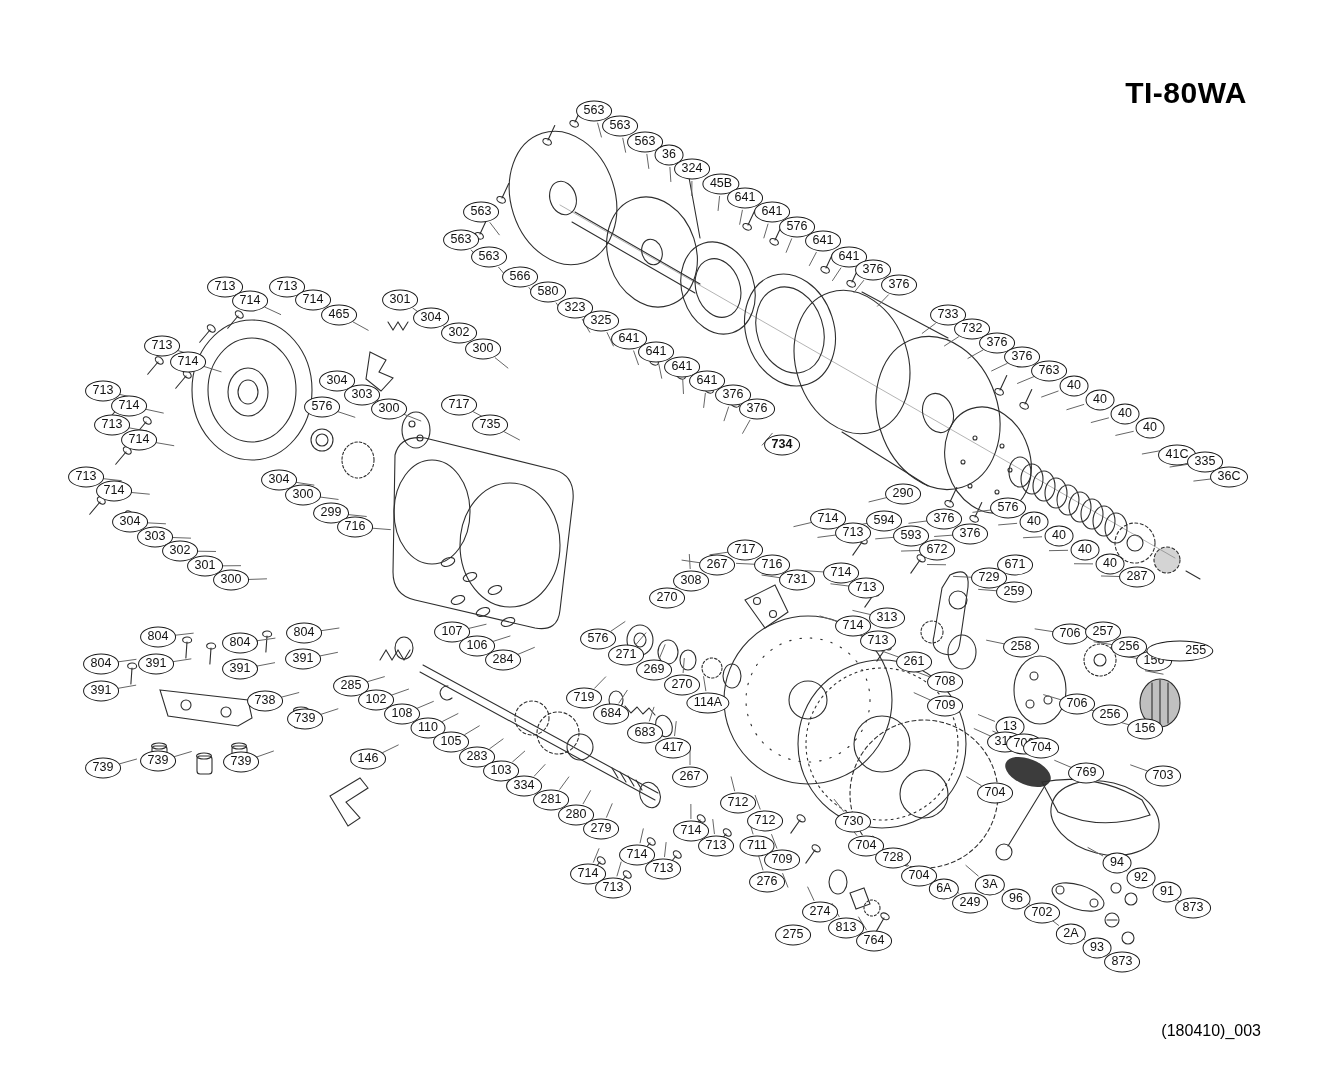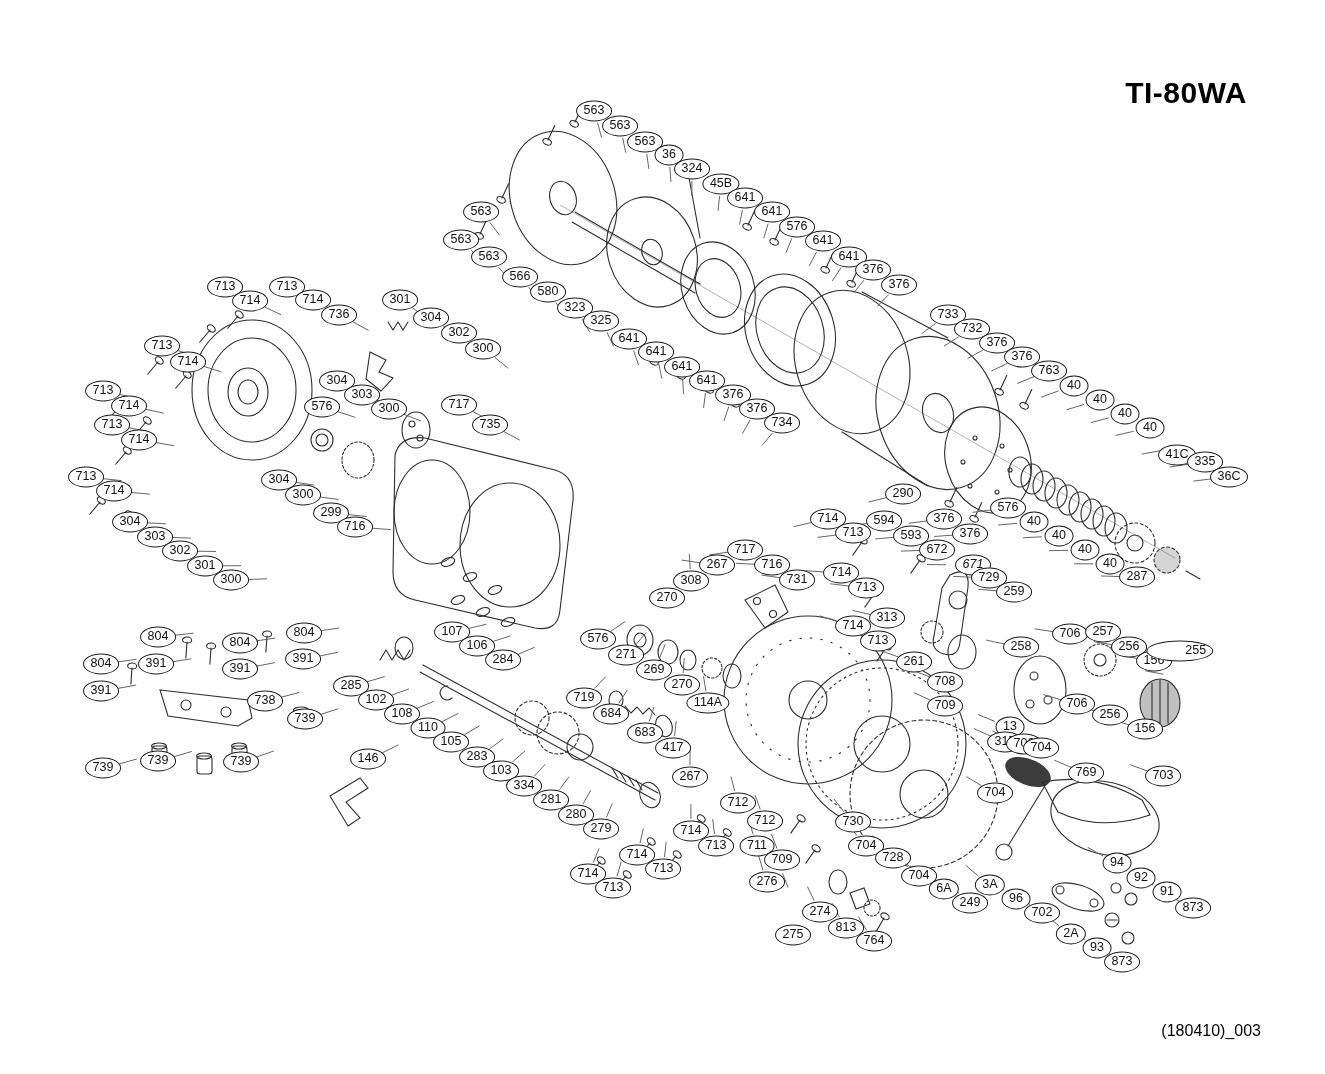--- a/index.html
+++ b/index.html
@@ -433,21 +433,21 @@
       <span class="callout" style="left: 520px; top: 277px;">566</span>
       <span class="callout" style="left: 548px; top: 292px;">580</span>
       <span class="callout" style="left: 575px; top: 308px;">323</span>
       <span class="callout" style="left: 601px; top: 321px;">325</span>
       <span class="callout" style="left: 629px; top: 339px;">641</span>
       <span class="callout" style="left: 656px; top: 352px;">641</span>
       <span class="callout" style="left: 682px; top: 367px;">641</span>
       <span class="callout" style="left: 707px; top: 381px;">641</span>
       <span class="callout" style="left: 733px; top: 395px;">376</span>
       <span class="callout" style="left: 757px; top: 409px;">376</span>
-      <span class="callout" style="left: 782px; top: 423px;">734</span>
+      <span class="callout" style="left: 782px; top: 445px; font-weight: bold;">734</span>
       <span class="callout" style="left: 948px; top: 315px;">733</span>
       <span class="callout" style="left: 972px; top: 329px;">732</span>
       <span class="callout" style="left: 997px; top: 343px;">376</span>
       <span class="callout" style="left: 1022px; top: 357px;">376</span>
       <span class="callout" style="left: 1049px; top: 371px;">763</span>
       <span class="callout" style="left: 1074px; top: 386px;">40</span>
       <span class="callout" style="left: 1100px; top: 400px;">40</span>
       <span class="callout" style="left: 1125px; top: 414px;">40</span>
       <span class="callout" style="left: 1150px; top: 428px;">40</span>
       <span class="callout" style="left: 1177px; top: 448px; margin-top: 7px;">41C</span>
@@ -459,21 +459,21 @@
       <span class="callout" style="left: 1008px; top: 508px;">576</span>
       <span class="callout" style="left: 1034px; top: 522px;">40</span>
       <span class="callout" style="left: 1059px; top: 536px;">40</span>
       <span class="callout" style="left: 1085px; top: 550px;">40</span>
       <span class="callout" style="left: 1110px; top: 564px;">40</span>
       <span class="callout" style="left: 1137px; top: 577px;">287</span>
       <span class="callout" style="left: 225px; top: 287px;">713</span>
       <span class="callout" style="left: 250px; top: 301px;">714</span>
       <span class="callout" style="left: 287px; top: 287px;">713</span>
       <span class="callout" style="left: 313px; top: 300px;">714</span>
-      <span class="callout" style="left: 339px; top: 315px;">736</span>
+      <span class="callout" style="left: 339px; top: 315px;">465</span>
       <span class="callout" style="left: 400px; top: 300px;">301</span>
       <span class="callout" style="left: 431px; top: 318px;">304</span>
       <span class="callout" style="left: 459px; top: 333px;">302</span>
       <span class="callout" style="left: 483px; top: 349px;">300</span>
       <span class="callout" style="left: 162px; top: 346px;">713</span>
       <span class="callout" style="left: 188px; top: 362px;">714</span>
       <span class="callout" style="left: 337px; top: 381px;">304</span>
       <span class="callout" style="left: 362px; top: 395px;">303</span>
       <span class="callout" style="left: 389px; top: 409px;">300</span>
       <span class="callout" style="left: 322px; top: 407px;">576</span>
@@ -551,21 +551,21 @@
       <span class="callout" style="left: 767px; top: 882px;">276</span>
       <span class="callout" style="left: 793px; top: 899px; margin-top: 36px;">275</span>
       <span class="callout" style="left: 820px; top: 912px;">274</span>
       <span class="callout" style="left: 846px; top: 928px;">813</span>
       <span class="callout" style="left: 874px; top: 941px;">764</span>
       <span class="callout" style="left: 828px; top: 519px;">714</span>
       <span class="callout" style="left: 853px; top: 533px;">713</span>
       <span class="callout" style="left: 884px; top: 521px;">594</span>
       <span class="callout" style="left: 911px; top: 536px;">593</span>
       <span class="callout" style="left: 937px; top: 550px;">672</span>
-      <span class="callout" style="left: 973px; top: 565px; font-style: italic;">671</span>
+      <span class="callout" style="left: 1015px; top: 565px;">671</span>
       <span class="callout" style="left: 989px; top: 578px;">729</span>
       <span class="callout" style="left: 1014px; top: 592px;">259</span>
       <span class="callout" style="left: 841px; top: 573px;">714</span>
       <span class="callout" style="left: 866px; top: 588px;">713</span>
       <span class="callout" style="left: 887px; top: 618px;">313</span>
       <span class="callout" style="left: 853px; top: 626px;">714</span>
       <span class="callout" style="left: 878px; top: 641px;">713</span>
       <span class="callout" style="left: 914px; top: 662px;">261</span>
       <span class="callout" style="left: 945px; top: 682px;">708</span>
       <span class="callout" style="left: 945px; top: 706px;">709</span>

